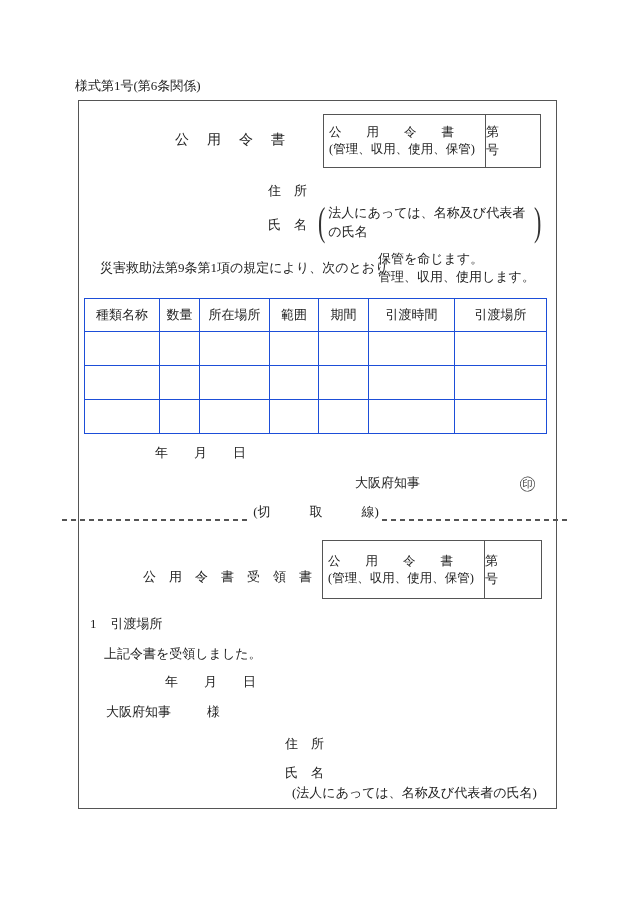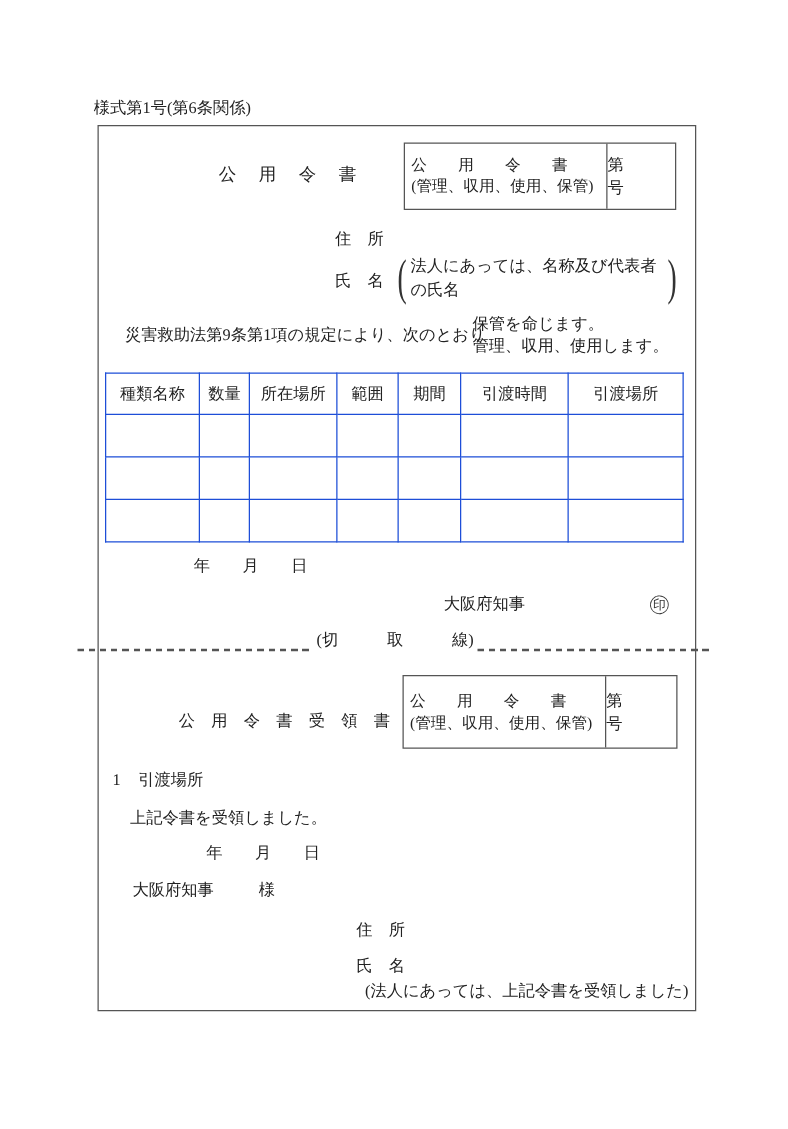--- a/index.html
+++ b/index.html
@@ -186,15 +186,15 @@
   <div class="abs" style="left:165px;top:673px;">年　　月　　日</div>
 
   <div class="abs" style="left:90px;top:703px;margin-left:16px;">
     <span>大阪府知事</span><span style="margin-left:36px;">様</span>
   </div>
 
   <div class="abs" style="left:285px;top:735px;">住　所</div>
 
   <div class="abs" style="left:285px;top:764px;">氏　名</div>
 
-  <div class="abs" style="left:292px;top:784px;">(法人にあっては、上記令書を受領しました)</div>
+  <div class="abs" style="left:292px;top:784px;">(法人にあっては、名称及び代表者の氏名)</div>
 
 </div>
 
 </body></html>

